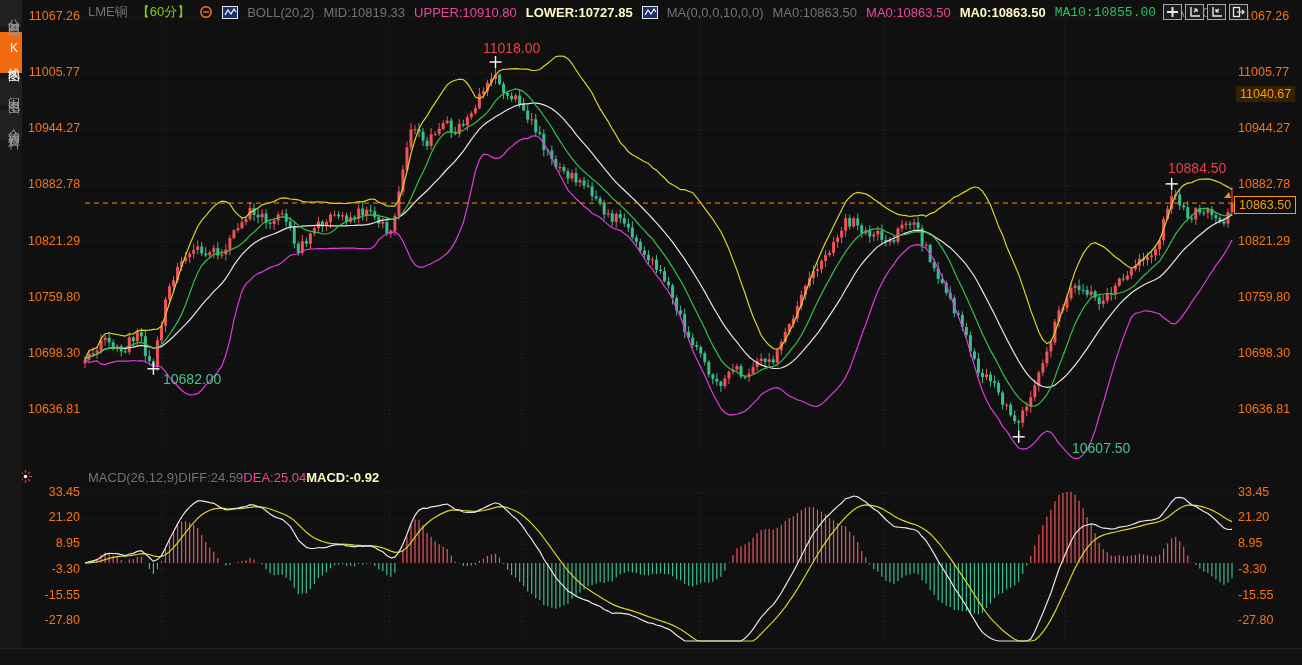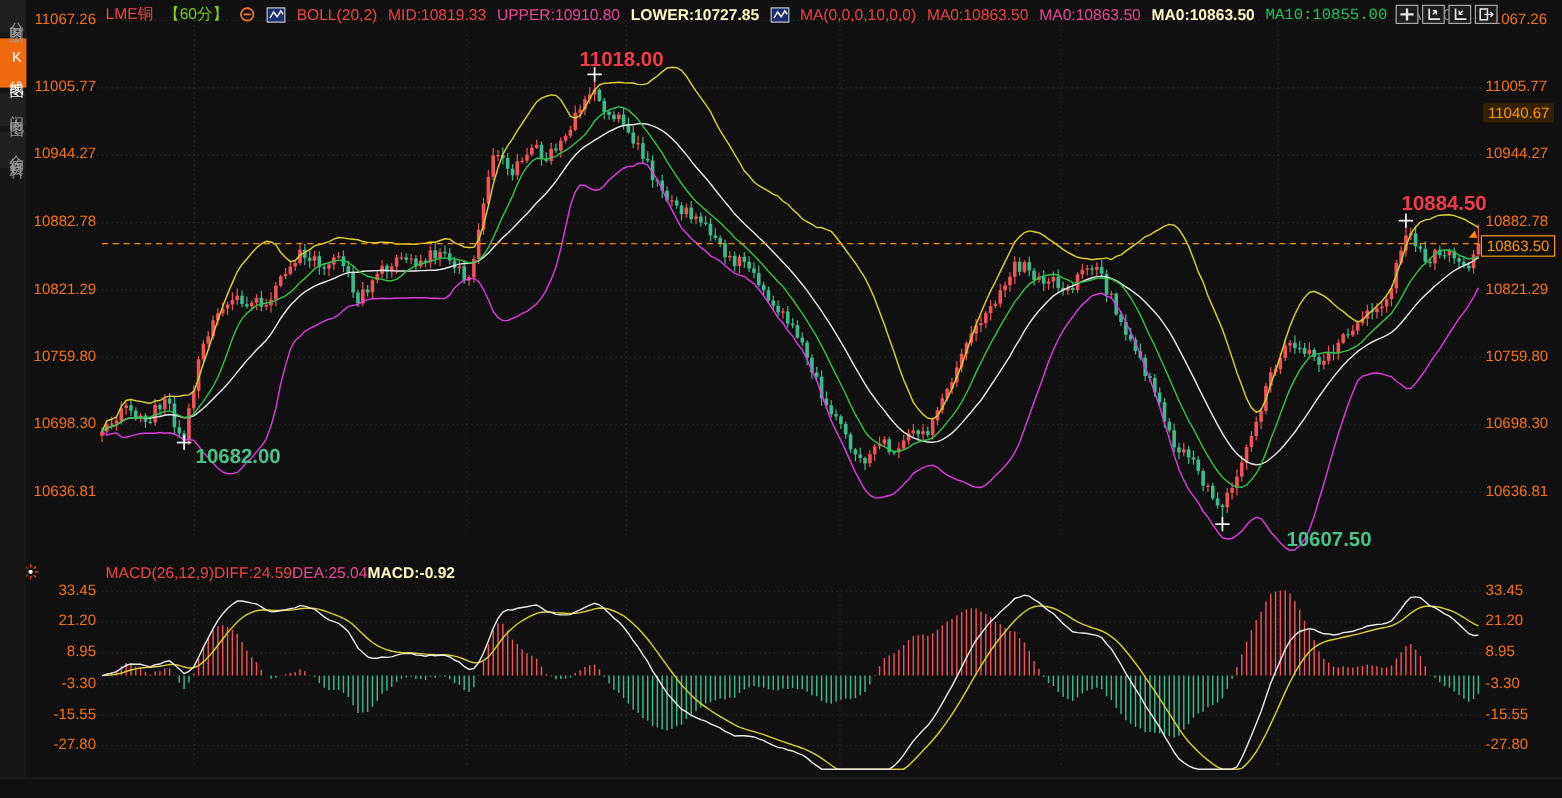--- a/index.html
+++ b/index.html
@@ -11,41 +11,41 @@
   
   #sidebar { left:0; top:0; width:22px; height:665px; background:#161616; z-index:6; }
   .side-tab { width:22px; writing-mode:vertical-rl; text-orientation:upright;
               color:#9a9a9a; font-size:12px; letter-spacing:3px; padding:9px 0;
               background:#202020; margin-bottom:5px; text-align:center; cursor:pointer; }
   .side-tab.active { background:#f06a10; color:#fff; }
 
   
   #header { left:88px; top:4px; height:16px; display:flex; align-items:center; gap:9px;
             font-size:13px; white-space:nowrap; z-index:5; color:#dcdcdc; }
-  .c-white { color:#ef4444; } .c-yellow { color:#ec4899; } .c-magenta { color:#fef9c3;font-weight:bold; }
+  .c-white { color:#737373; } .c-yellow { color:#ec4899; } .c-magenta { color:#fef9c3;font-weight:bold; }
   .c-green { color:#22c55e;font-family:Liberation Mono, monospace; } .c-gray { color:#8a8a8a; } .c-orangered { color:#84cc16; }
   .hicon { display:inline-flex; }
 
   
   #toolbar { left:1163px; top:4px; display:flex; gap:3px; z-index:6; }
   .tbtn { width:19px; height:16px; background:#1c1c1c; border:1px solid #a8a8a8;
           display:flex; align-items:center; justify-content:center; cursor:pointer; }
 
   
   .ax { font-size:12.5px; color:#f97316; z-index:4; }
   .ax-l { width:52px; text-align:right; left:28px; }
   .ax-r { left:1238px; text-align:left; }
 
   
   .badge { font-size:12.5px; padding:1px 4px; z-index:7; }
   #badge-high { left:1236px; top:48px; color:#ff9d00; background:#332100;margin-top:38px; }
   #badge-price { left:1234px; top:196px; color:#ff9d00; background:#0d0d0d; border:1px solid #ff9d00; }
 
   
-  .ann { font-size:17px; font-weight:700; z-index:4; }
+  .ann { font-size:14px; font-weight:400; z-index:4; }
   .ann-red { color:#f23b4a; } .ann-green { color:#4cc18a; }
 
   
   #macd-header { left:88px; top:470px; display:flex; font-size:13px; z-index:4; white-space:nowrap; }
   #macd-gear { left:18px; top:469px; z-index:5; cursor:pointer; }
 
   
   #timebar { left:0; top:648px; width:1302px; height:17px; background:#111;
              border-top:1px solid #242424; z-index:6; }
   .tdate { font-size:12px; font-weight:700; color:#f0f0f0; top:650px; }

